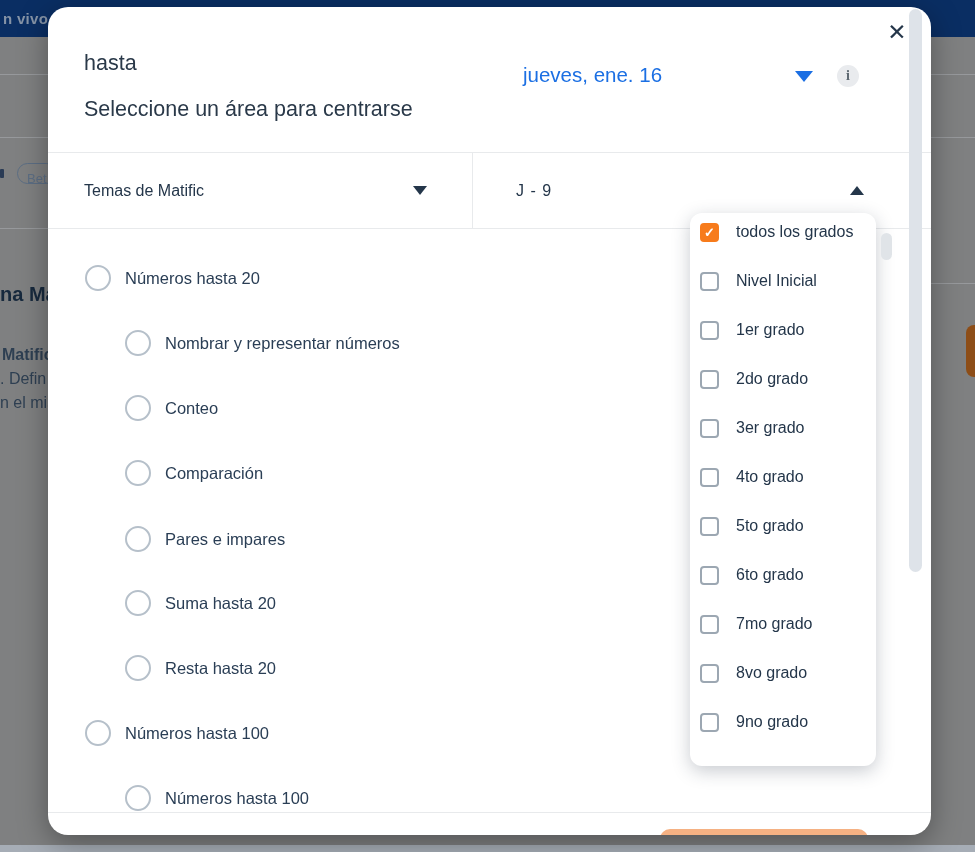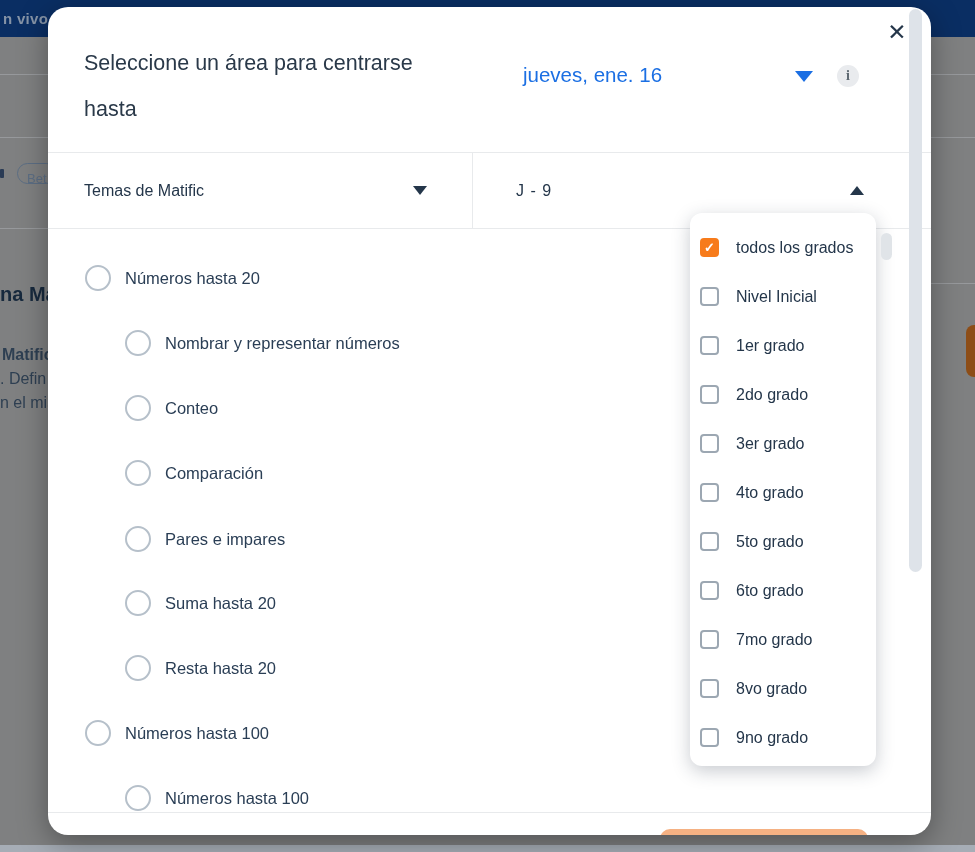--- a/index.html
+++ b/index.html
@@ -78,21 +78,21 @@
   .footer-btn { position:absolute; left:612px; top:822px; width:208px; height:40px; background:#f5b183; border:none; border-radius:10px; cursor:pointer; }
 
   .modal-scrollbar { position:absolute; left:861px; top:2px; width:13px; height:563px; background:#dee3e9; border-radius:7px; }
 
   
   .grades-panel {
     position:absolute; left:690px; top:213px; width:186px; height:553px;
     background:#fff; border-radius:12px; z-index:2; padding-top:10px;
     box-shadow:0 5px 18px rgba(35,48,66,0.25);
   }
-  .grade-row { height:49px; display:flex; align-items:center; padding-left:10px; cursor:pointer; }
+  .grade-row { height:49px; display:flex; padding-left:10px; cursor:pointer; }
   .checkbox { width:19px; height:19px; border:2px solid #9ca7b2; border-radius:4px; background:#fff; flex:0 0 auto; position:relative; }
   .checkbox.checked { border-color:#f77b1b; background:#f77b1b; }
   .checkbox.checked::after {
     content:"\2713"; position:absolute; left:0; top:0; width:15px; height:15px;
     color:#fff; font-size:13px; font-weight:bold; line-height:15px; text-align:center;
   }
   .grade-label { margin-left:17px; font-size:16px; color:#24364a; white-space:nowrap; }
   .panel-scrollbar { position:absolute; left:881px; top:233px; width:11px; height:27px; background:#e0e4e8; border-radius:6px; z-index:3; }
 </style>
 </head>
@@ -111,22 +111,22 @@
   <div class="bg-heading">na Ma</div>
   <div class="bg-text bg-t1">Matific</div>
   <div class="bg-text bg-t2">. Defin</div>
   <div class="bg-text bg-t3">n el mis</div>
   <div class="bg-orange-frag"></div>
   <div class="bottom-band"></div>
 </div>
 
 <div class="modal">
   <div class="modal-title">
+    <div>hasta</div>
     <div>Seleccione un área para centrarse</div>
-    <div>hasta</div>
   </div>
 
   <div class="date-select">
     <span class="date-text">jueves, ene. 16</span>
   </div>
   <div class="tri-down-blue"></div>
   <div class="info-btn">i</div>
   <div class="close-btn">✕</div>
 
   <div class="row-line row-top"></div>

